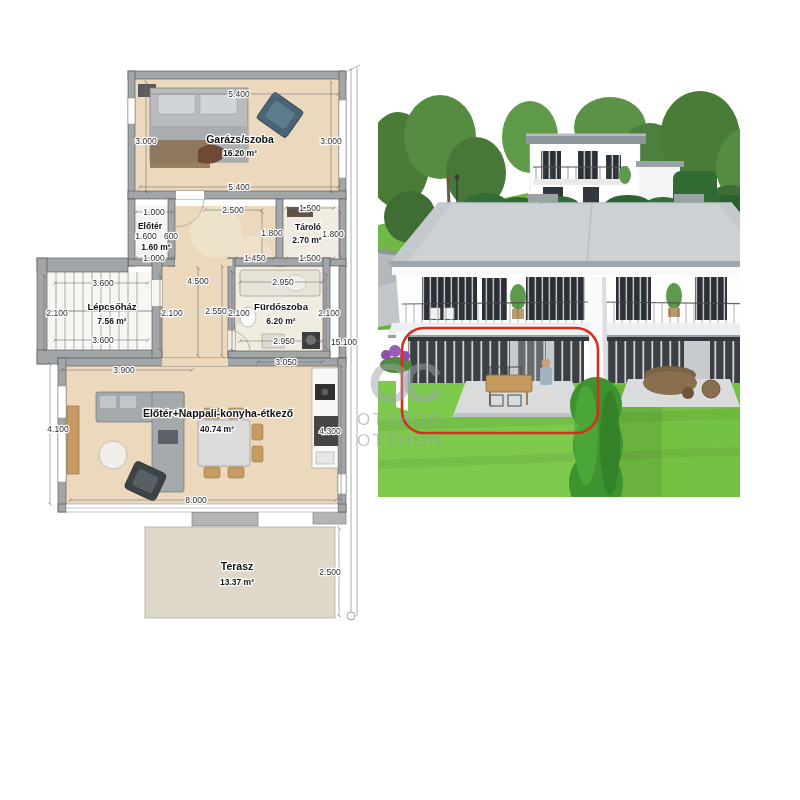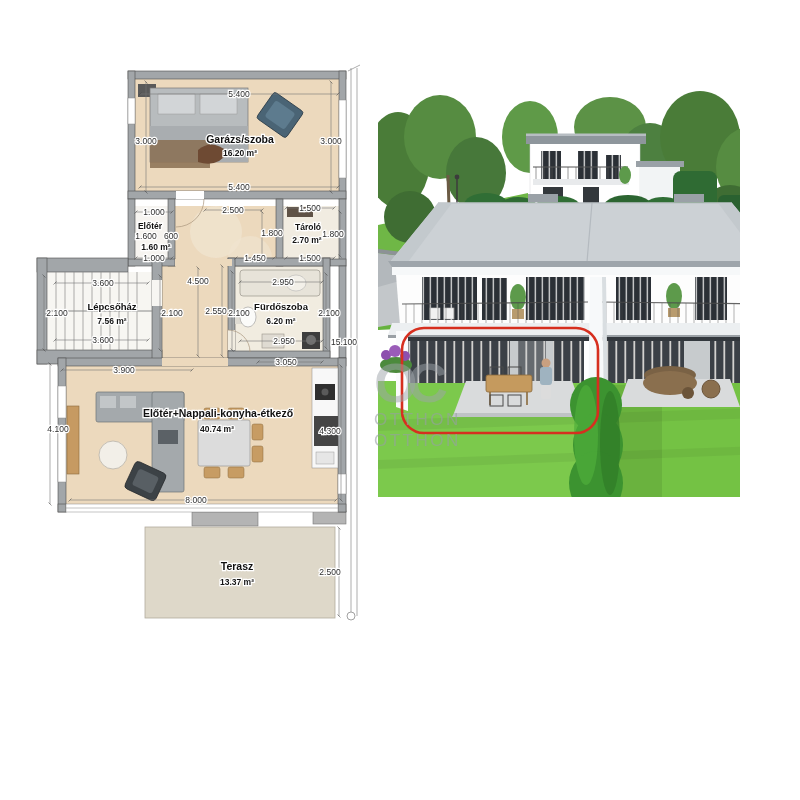--- a/index.html
+++ b/index.html
@@ -11,21 +11,21 @@
   .dim{font-size:8.5px;fill:#2e2e2e;stroke:#ffffff;stroke-width:2.4px;paint-order:stroke;
        text-anchor:middle;font-weight:400;}
   .rl{font-size:9.5px;font-weight:700;fill:#101010;stroke:#ffffff;stroke-width:2.6px;
       paint-order:stroke;text-anchor:middle;}
   .rl-lg{font-size:10.5px;}
   .rl-sm{font-size:8.5px;}
   .ra{font-size:8.5px;font-weight:700;fill:#141414;stroke:#ffffff;stroke-width:2.4px;
       paint-order:stroke;text-anchor:middle;}
   .dl{stroke:#777;stroke-width:0.6;marker-start:url(#tk);marker-end:url(#tk);}
   .dlp{stroke:#8a8a8a;stroke-width:0.7;}
-  .watermark{position:absolute;left:374px;top:356px;z-index:6;text-align:left;}
+  .watermark{position:absolute;left:357px;top:356px;z-index:6;text-align:center;}
   .wm-logo{font-size:56px;font-weight:700;letter-spacing:-0.18em;line-height:0.95;
            color:rgba(158,163,170,0.5);}
   .wm-line{font-size:17px;letter-spacing:2.5px;line-height:1.25;color:rgba(152,158,165,0.6);}
 </style>
 </head>
 <body>
 
 <div class="canvas">
 
 <svg id="plan-svg" width="340" height="578" viewBox="28 52 340 578">

